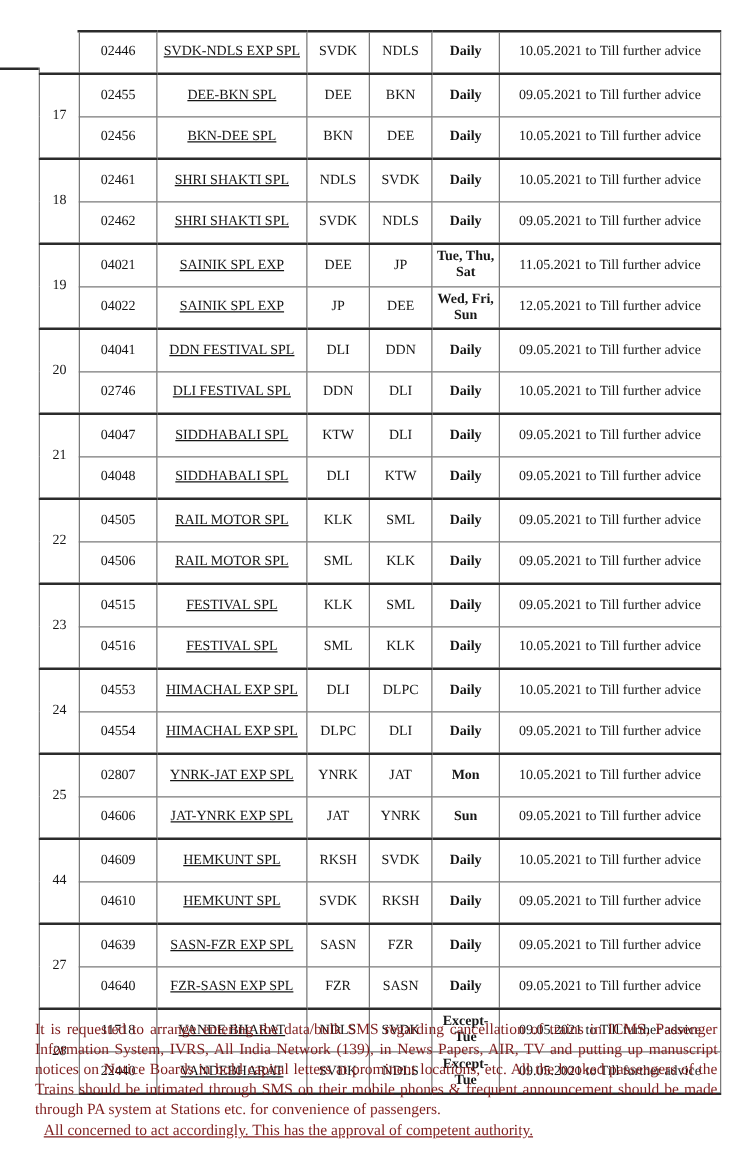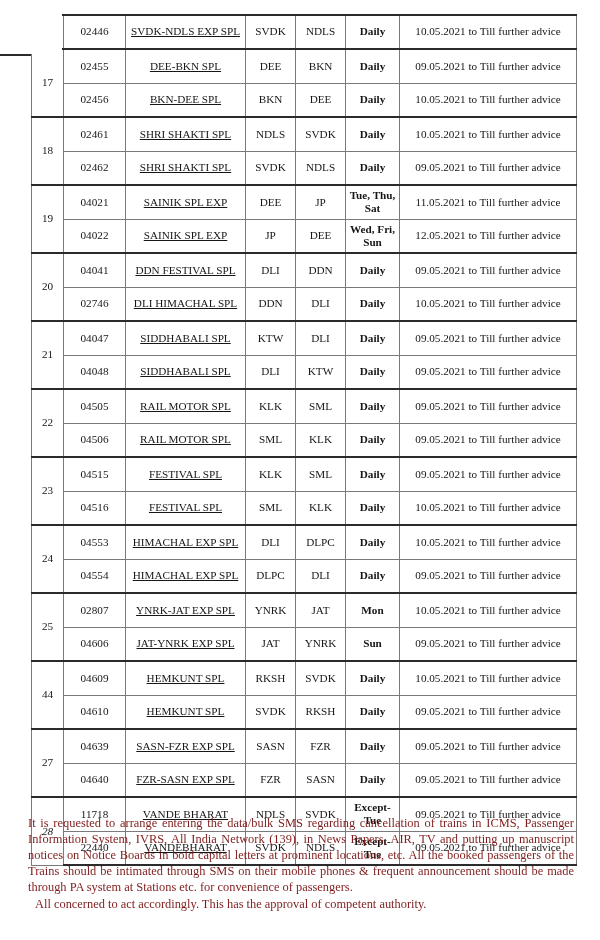--- a/index.html
+++ b/index.html
@@ -13,21 +13,21 @@
     position: relative;
     overflow: hidden;
     font-family: "Liberation Serif", "DejaVu Serif", serif;
     color: #1a1a1a;
   }
 
   
   #table-wrap {
     position: absolute;
     left: 31px;
-    top: 14px;
+    top: 24px;
     width: 545px;
   }
   table.cancel-table {
     border-collapse: collapse;
     width: 545px;
     table-layout: fixed;
   }
   table.cancel-table td {
     border: 1px solid #7a7a7a;
     padding: 1px 2px;
@@ -112,20 +112,21 @@
     text-align: justify;
     color: #7f1d1d;
   }
   #footer-note p {
     margin: 0;
   }
   #footer-note p.second {
     margin-top: 1px;
     text-indent: 7px;
     text-align: left;
+    text-decoration: underline;
   }
 </style>
 </head>
 <body>
 
 <div id="table-wrap">
   <table class="cancel-table">
     <colgroup>
       <col class="c-sn">
         <col class="c-no">
@@ -200,21 +201,21 @@
           <td class="sn" rowspan="2">20</td>
           <td class="col-no">04041</td>
           <td class="col-name">DDN FESTIVAL SPL</td>
           <td class="col-from">DLI</td>
           <td class="col-to">DDN</td>
           <td class="col-days days-narrow">Daily</td>
           <td class="col-dates">09.05.2021 to Till further advice</td>
         </tr>
         <tr>
           <td class="col-no">02746</td>
-          <td class="col-name">DLI HIMACHAL SPL</td>
+          <td class="col-name">DLI FESTIVAL SPL</td>
           <td class="col-from">DDN</td>
           <td class="col-to">DLI</td>
           <td class="col-days days-narrow">Daily</td>
           <td class="col-dates">10.05.2021 to Till further advice</td>
         </tr>
         <tr class="grp-top">
           <td class="sn" rowspan="2">21</td>
           <td class="col-no">04047</td>
           <td class="col-name">SIDDHABALI SPL</td>
           <td class="col-from">KTW</td>

